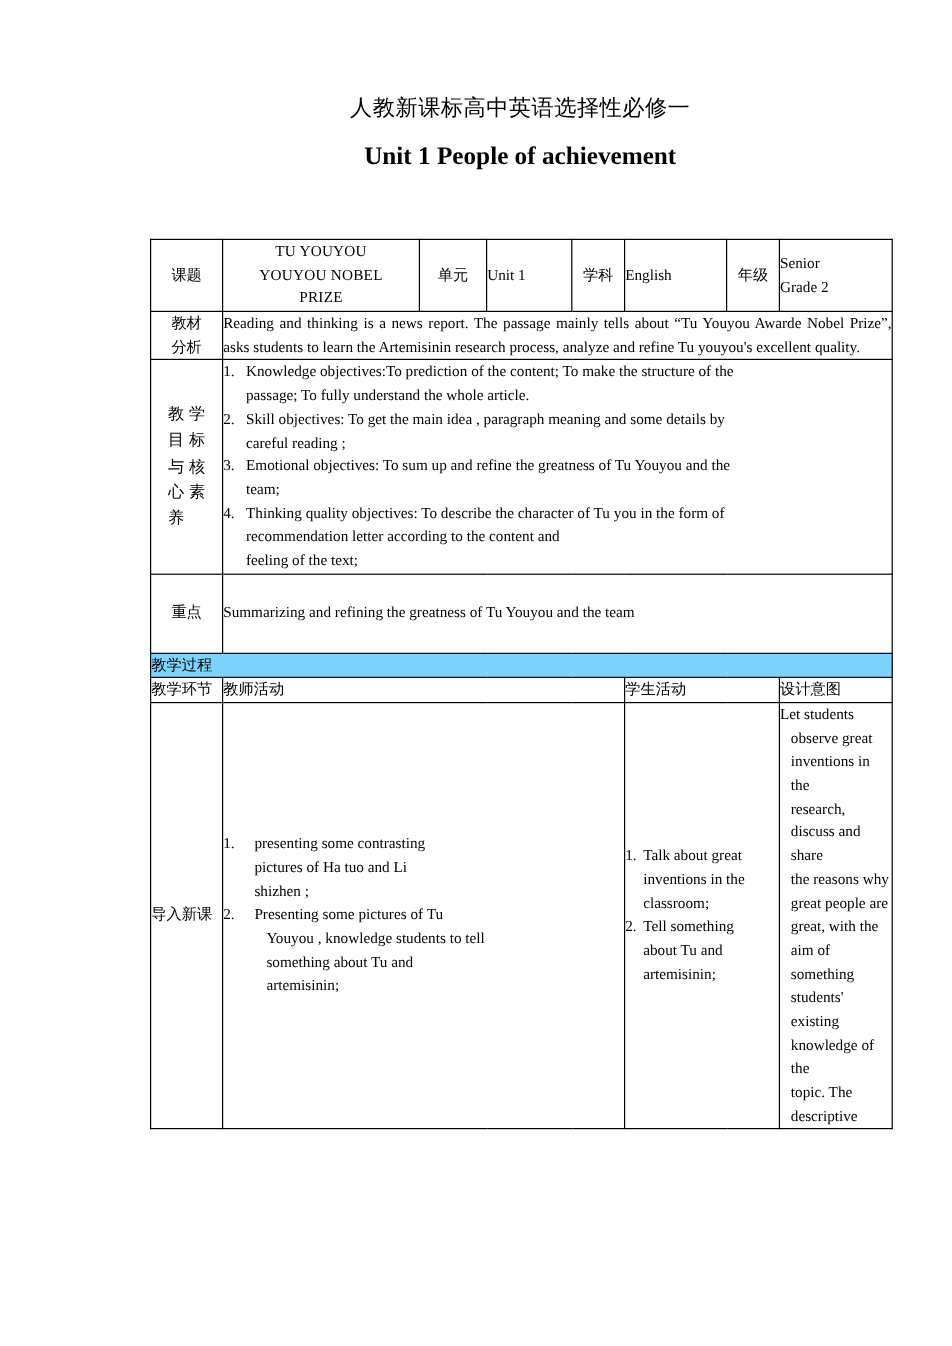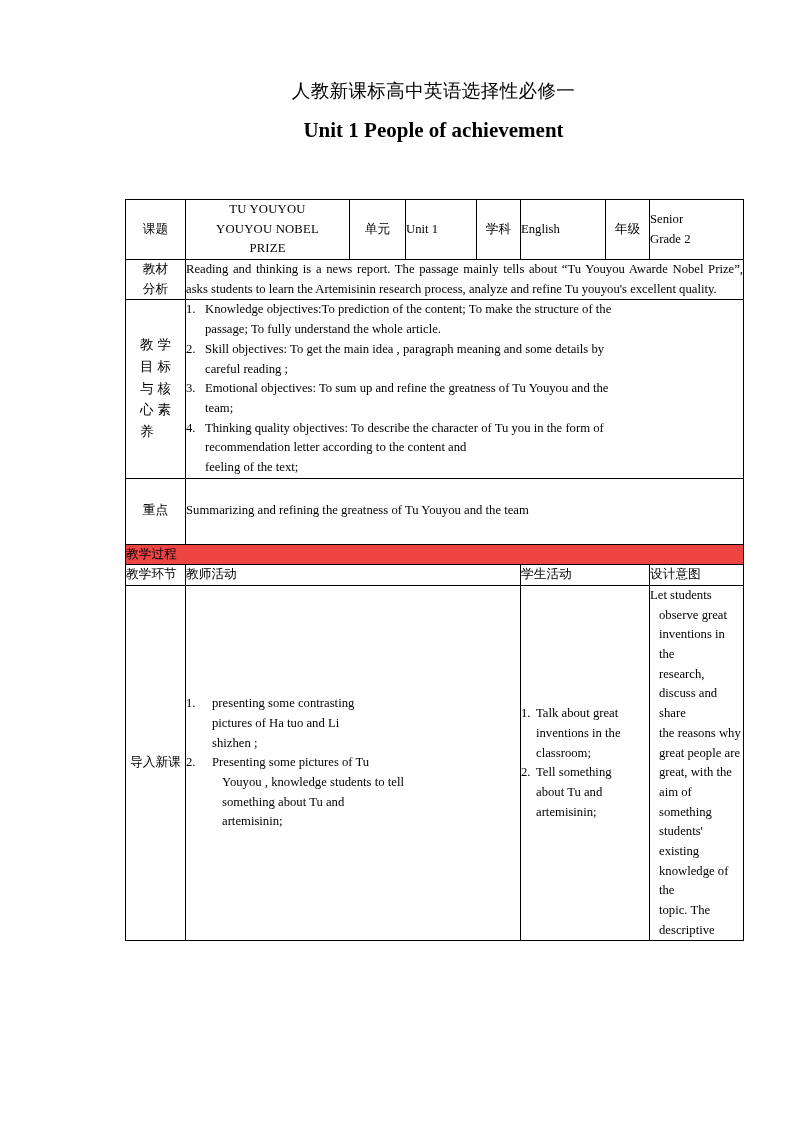--- a/index.html
+++ b/index.html
@@ -147,35 +147,34 @@
   .diff-list {
     font-size: 12.9px;
     padding: 5px 8px 5px 8px;
     line-height: 1.72;
   }
   .diff-row { display: flex; padding-left: 40px; }
   .diff-num { width: 19px; flex: 0 0 19px; }
 
   
   .band {
-    background: #ef4444;
+    background: #7dd3fc;
     font-family: Liberation Mono, monospace;
     font-size: 13.2px;
     padding: 3px 4px 3px 5px;
     text-align: left;
   }
   .colhdr {
     font-family: "Liberation Sans", "DejaVu Sans", sans-serif;
     font-size: 13.2px;
     padding: 3px 4px 3px 5px;
     text-align: left;
     vertical-align: middle;
   }
   .stage {
-    text-align: center;
     font-family: "Liberation Sans", "DejaVu Sans", sans-serif;
     font-size: 13.2px;
     vertical-align: middle;
   }
   .teacher-cell {
     vertical-align: middle;
     padding: 6px 6px 6px 10px;
     font-size: 12.8px;
     line-height: 1.9;
   }

